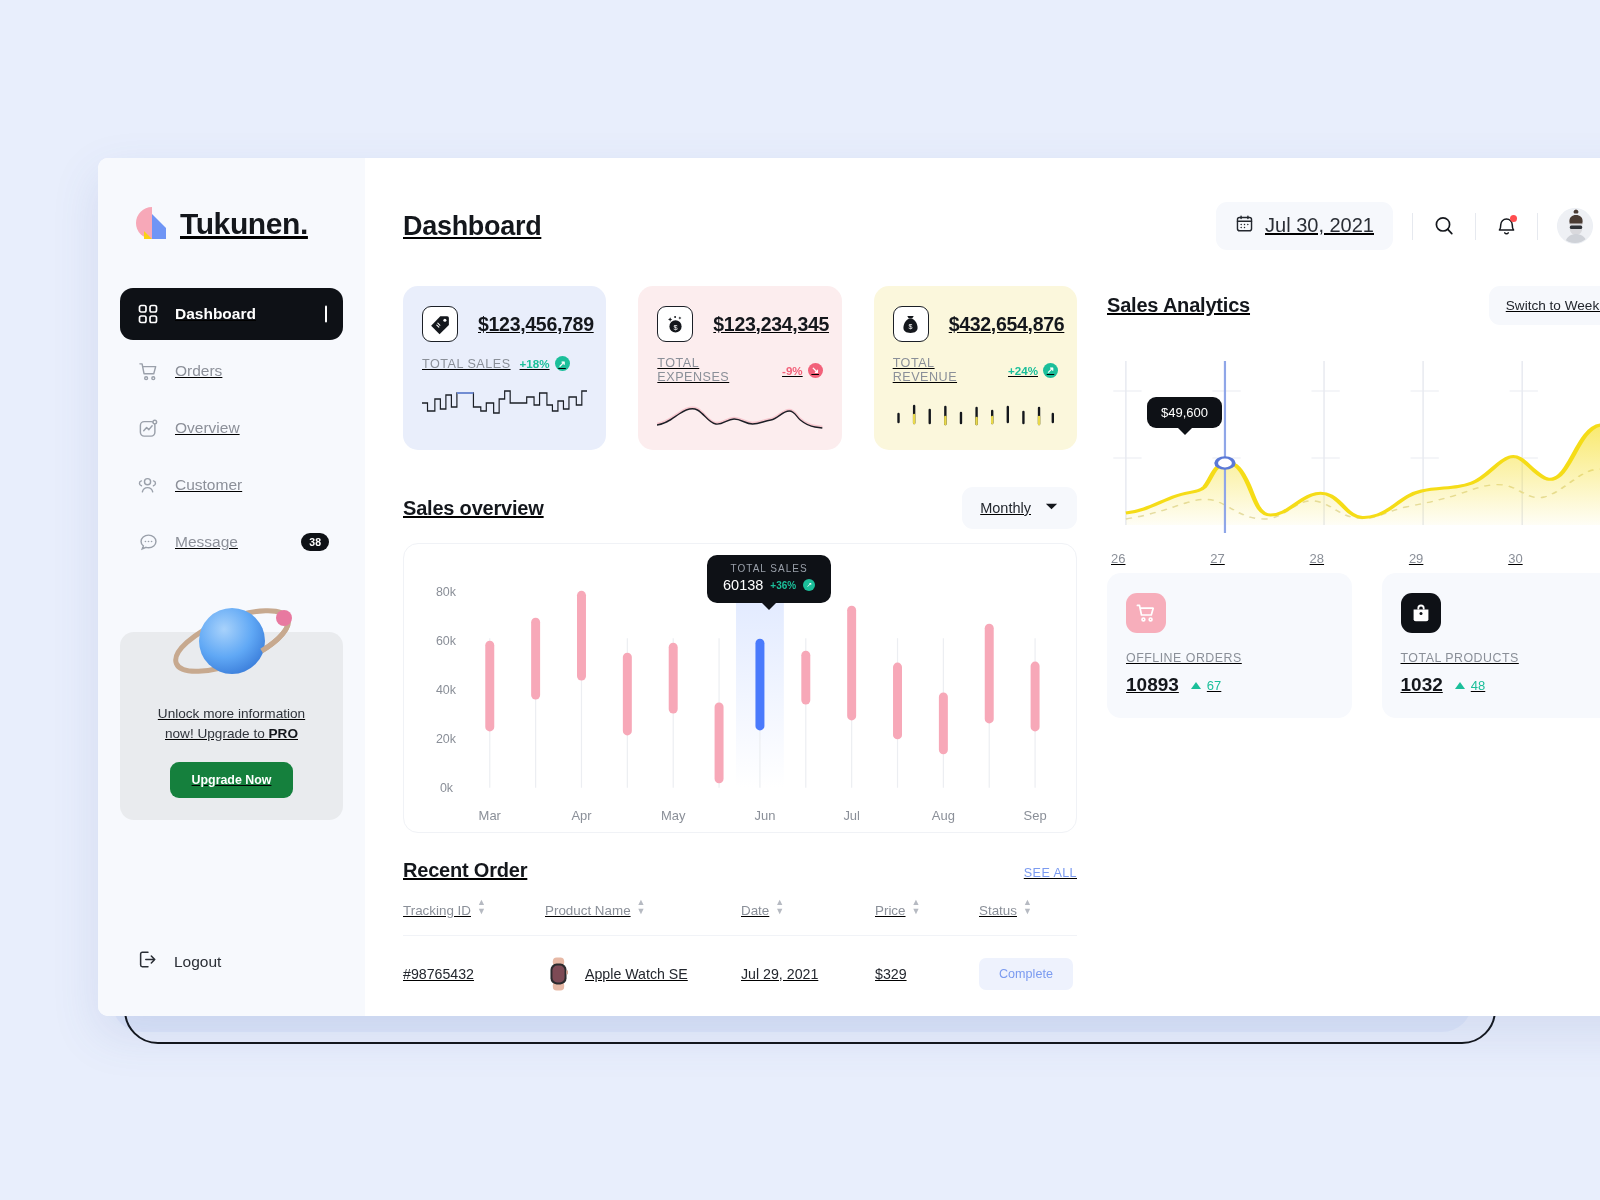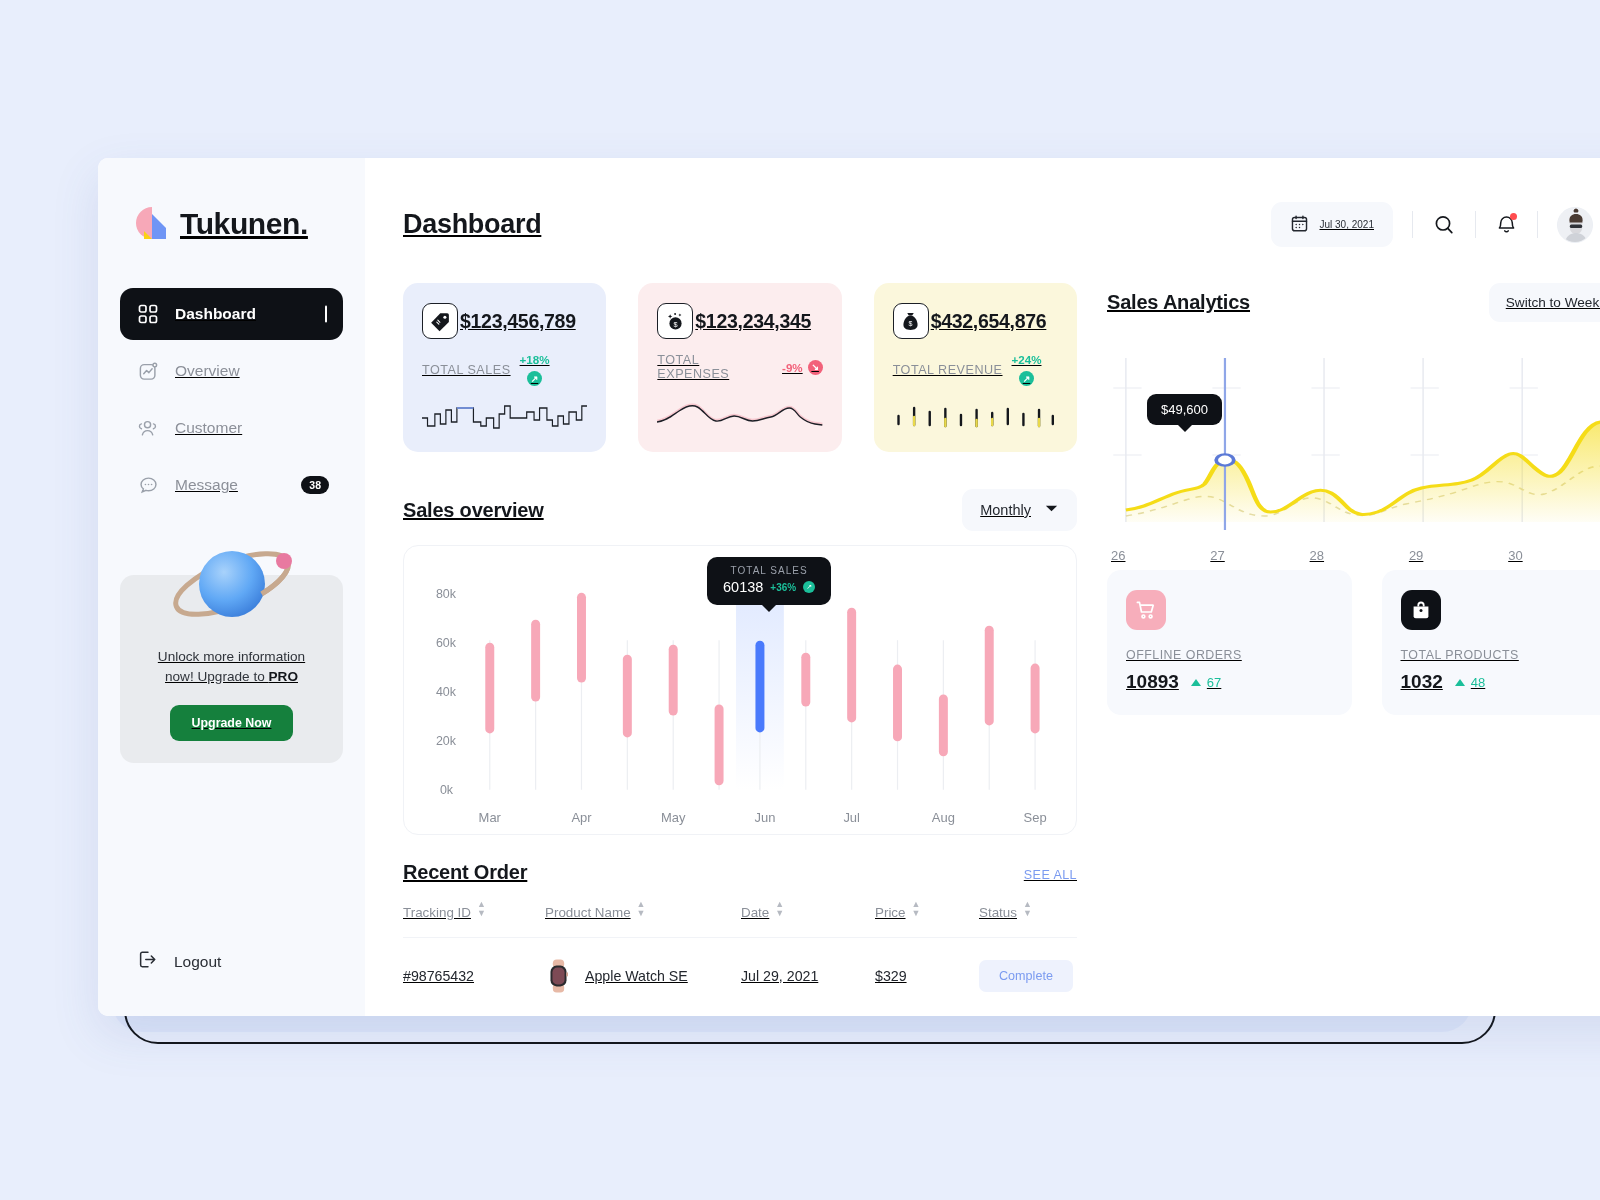--- a/index.html
+++ b/index.html
@@ -100,23 +100,23 @@
     position: absolute; left: 39px; bottom: 42px;
     display: flex; align-items: center; gap: 16px;
     color: #2a2e35; font-size: 15.5px; cursor: pointer;
   }
 
   
   .main { flex: 1; padding: 44px 36px 0 38px; position: relative; min-width: 0; }
   .topbar { display: flex; align-items: center; justify-content: flex-end; gap: 0; margin-bottom: 36px; }
   .page-title { font-size: 27px; font-weight: 700; color: #14171c; margin-right: auto; letter-spacing: -.3px; }
   .date-chip {
-    display: flex; align-items: center; gap: 11px;
+    display: flex; gap: 11px;
     background: #f6f8fc; border-radius: 11px;
-    padding: 12px 19px; font-size: 10px; color: #2a2e35;
+    padding: 12px 19px; font-size: 20px; color: #2a2e35;
     cursor: pointer;
   }
   .vdiv { width: 1px; height: 27px; background: #e6e9ef; margin: 0 19px; }
   .icon-btn { cursor: pointer; display: flex; align-items: center; justify-content: center; position: relative; }
   .bell-dot { position: absolute; top: 0px; right: 1px; width: 7px; height: 7px; border-radius: 50%; background: #ff4d4f; }
   .avatar {
     width: 36px; height: 36px; border-radius: 50%;
     background: #f0f2f6; border: 1px solid #eceff4;
     overflow: hidden; cursor: pointer;
   }
@@ -127,32 +127,32 @@
   .col-right { flex: 1; min-width: 0; }
 
   
   .stats { display: flex; gap: 32px; }
   .stat {
     flex: 1; border-radius: 15px; padding: 20px 19px 16px 19px; min-width: 0;
   }
   .stat.blue { background: #e9eefb; }
   .stat.pink { background: #fcedee; }
   .stat.yellow { background: #fbf7dc; }
-  .stat-top { display: flex; align-items: center; gap: 2px; margin-bottom: 14px; }
+  .stat-top { display: flex; align-items: center; gap: 20px; margin-bottom: 14px; }
   .stat-ico {
     width: 36px; height: 36px; flex: 0 0 36px;
     border-radius: 9px; background: #fff;
     border: 1.4px solid #1b1f26;
     display: flex; align-items: center; justify-content: center;
   }
   .stat-val { font-size: 19.5px; font-weight: 700; color: #14171c; letter-spacing: -.3px; white-space: nowrap; }
   .stat-meta { display: flex; align-items: center; gap: 9px; margin-bottom: 12px; }
   .stat-lbl { font-size: 12.6px; color: #8a8f98; letter-spacing: .5px; }
   .delta { font-size: 11.6px; font-weight: 700; display: flex; align-items: center; gap: 5px; }
-  .delta.up { color: #1bbf9a; flex-direction: column; }
+  .delta.up { color: #1bbf9a; }
   .delta.down { color: #f2617a; }
   .delta .arr { width: 15px; height: 15px; border-radius: 50%; display: flex; align-items: center; justify-content: center; font-size: 9px; color: #fff; }
   .delta.up .arr { background: #1bbf9a; }
   .delta.down .arr { background: #f2617a; }
   .spark { height: 34px; width: 100%; }
 
   
   .sec-head { display: flex; align-items: center; justify-content: space-between; margin: 37px 0 14px 0; }
   .sec-title { font-size: 20px; font-weight: 700; color: #14171c; letter-spacing: -.2px; }
   .dropdown {
@@ -265,20 +265,30 @@
               <rect x="1.5" y="1.5" width="6.5" height="6.5" rx="1.7"></rect>
               <rect x="12" y="1.5" width="6.5" height="6.5" rx="1.7"></rect>
               <rect x="1.5" y="12" width="6.5" height="6.5" rx="1.7"></rect>
               <rect x="12" y="12" width="6.5" height="6.5" rx="1.7"></rect>
             </svg>
           </span>
           <span>Dashboard</span>
           <span class="nav-caret"></span>
         </div>
 
+        <div class="nav-item">
+          <span class="ico">
+            <svg width="21" height="21" viewBox="0 0 22 22" fill="none" stroke="#9aa0aa" stroke-width="1.5" stroke-linecap="round" stroke-linejoin="round">
+              <path d="M2 3h2.3l2 10.3h10.2l2-7.4H6"></path>
+              <circle cx="8.5" cy="18" r="1.5"></circle>
+                <circle cx="16" cy="18" r="1.5"></circle>
+            </svg>
+          </span>
+          <span>Orders</span>
+        </div>
 
 
         <div class="nav-item">
           <span class="ico">
             <svg width="21" height="21" viewBox="0 0 22 22" fill="none" stroke="#9aa0aa" stroke-width="1.5" stroke-linecap="round" stroke-linejoin="round">
               <rect x="2.5" y="3.8" width="15.2" height="15.2" rx="4"></rect>
               <path d="M6 13.4l3-3.4 2.4 2.2 3.4-4"></path>
               <circle cx="17.6" cy="4.3" r="1.9" fill="#fff"></circle>
             </svg>
           </span>

